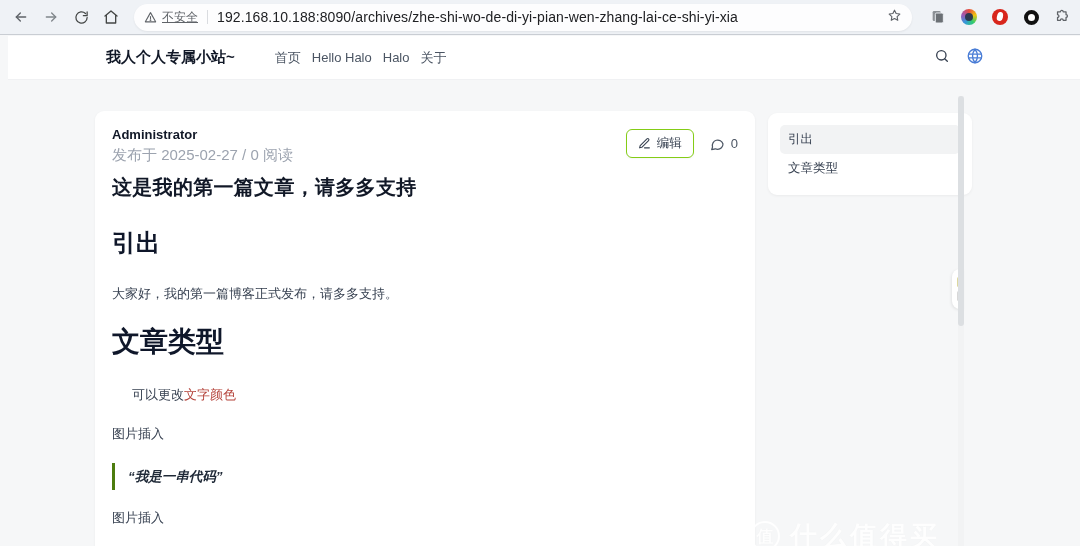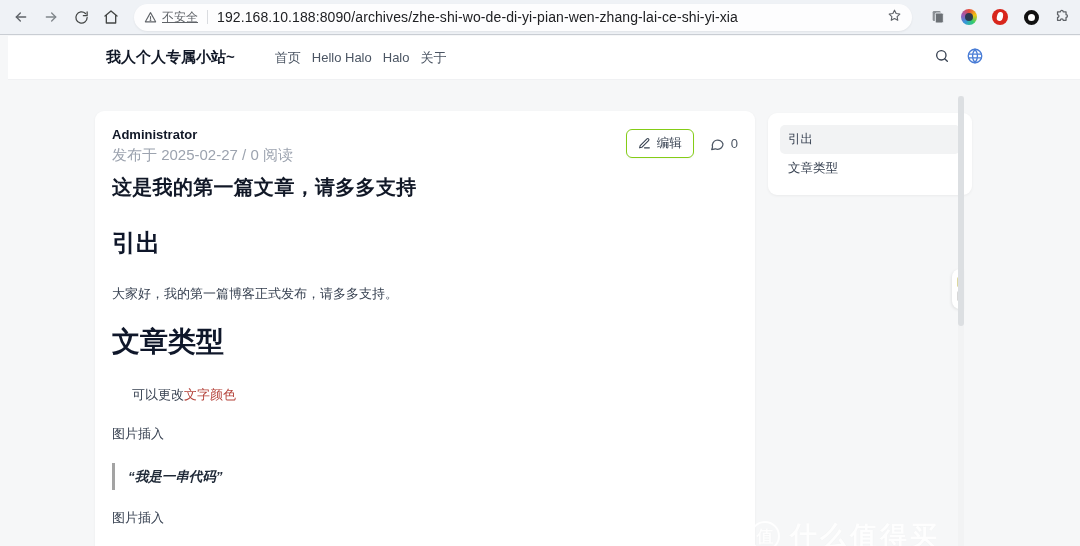--- a/index.html
+++ b/index.html
@@ -38,21 +38,21 @@
   .author { font-size:13px; font-weight:bold; color:#111827; }
   .post-meta { font-size:15px; color:#9ca3af; margin-top:4px; }
   .meta-actions { display:flex; align-items:center; gap:15px; margin-top:2px; }
   .edit-btn { display:flex; align-items:center; gap:6px; background:#fff; border:1px solid #84cc16; border-radius:6px; padding:5px 11px; font-size:12.5px; color:#374151; box-shadow:0 1px 2px rgba(0,0,0,.04); cursor:pointer; }
   .comment-widget { display:flex; align-items:center; gap:6px; color:#4b5563; font-size:13px; }
   .post-title { font-size:20px; font-weight:600; color:#111827; margin-top:9px; letter-spacing:.3px; }
   .h-intro { font-size:24px; font-weight:800; color:#0f172a; margin-top:26px; }
   .p-body { font-size:13px; color:#374151; margin-top:26px; }
   .h-type { font-size:28px; font-weight:800; color:#0f172a; margin-top:20px; }
   .red-text { color:#b5443c; }
-  .quote { margin-top:20px; border-left:3px solid #a3a3a3; padding:4px 0 4px 13px; }
+  .quote { margin-top:20px; border-left:3px solid #4d7c0f; padding:4px 0 4px 13px; }
   .quote span { font-size:13.5px; font-style:italic; font-weight:bold; color:#1f2937; }
   .next-post { display:flex; justify-content:flex-end; align-items:center; gap:6px; margin-top:26px; font-size:13px; color:#374151; cursor:pointer; }
 
   
   .toc-card { position:absolute; left:768px; top:17px; width:204px; background:#fff; border-radius:9px; box-shadow:0 1px 3px rgba(0,0,0,.05); padding:12px; }
   .toc-head { display:flex; align-items:center; gap:8px; font-size:13px; font-weight:600; color:#1f2937; padding:2px 4px 10px 4px; }
   .toc-item { font-size:12.5px; color:#374151; padding:6px 8px; border-radius:5px; cursor:pointer; }
   .toc-item.active { background:#f2f3f4; }
 
   

